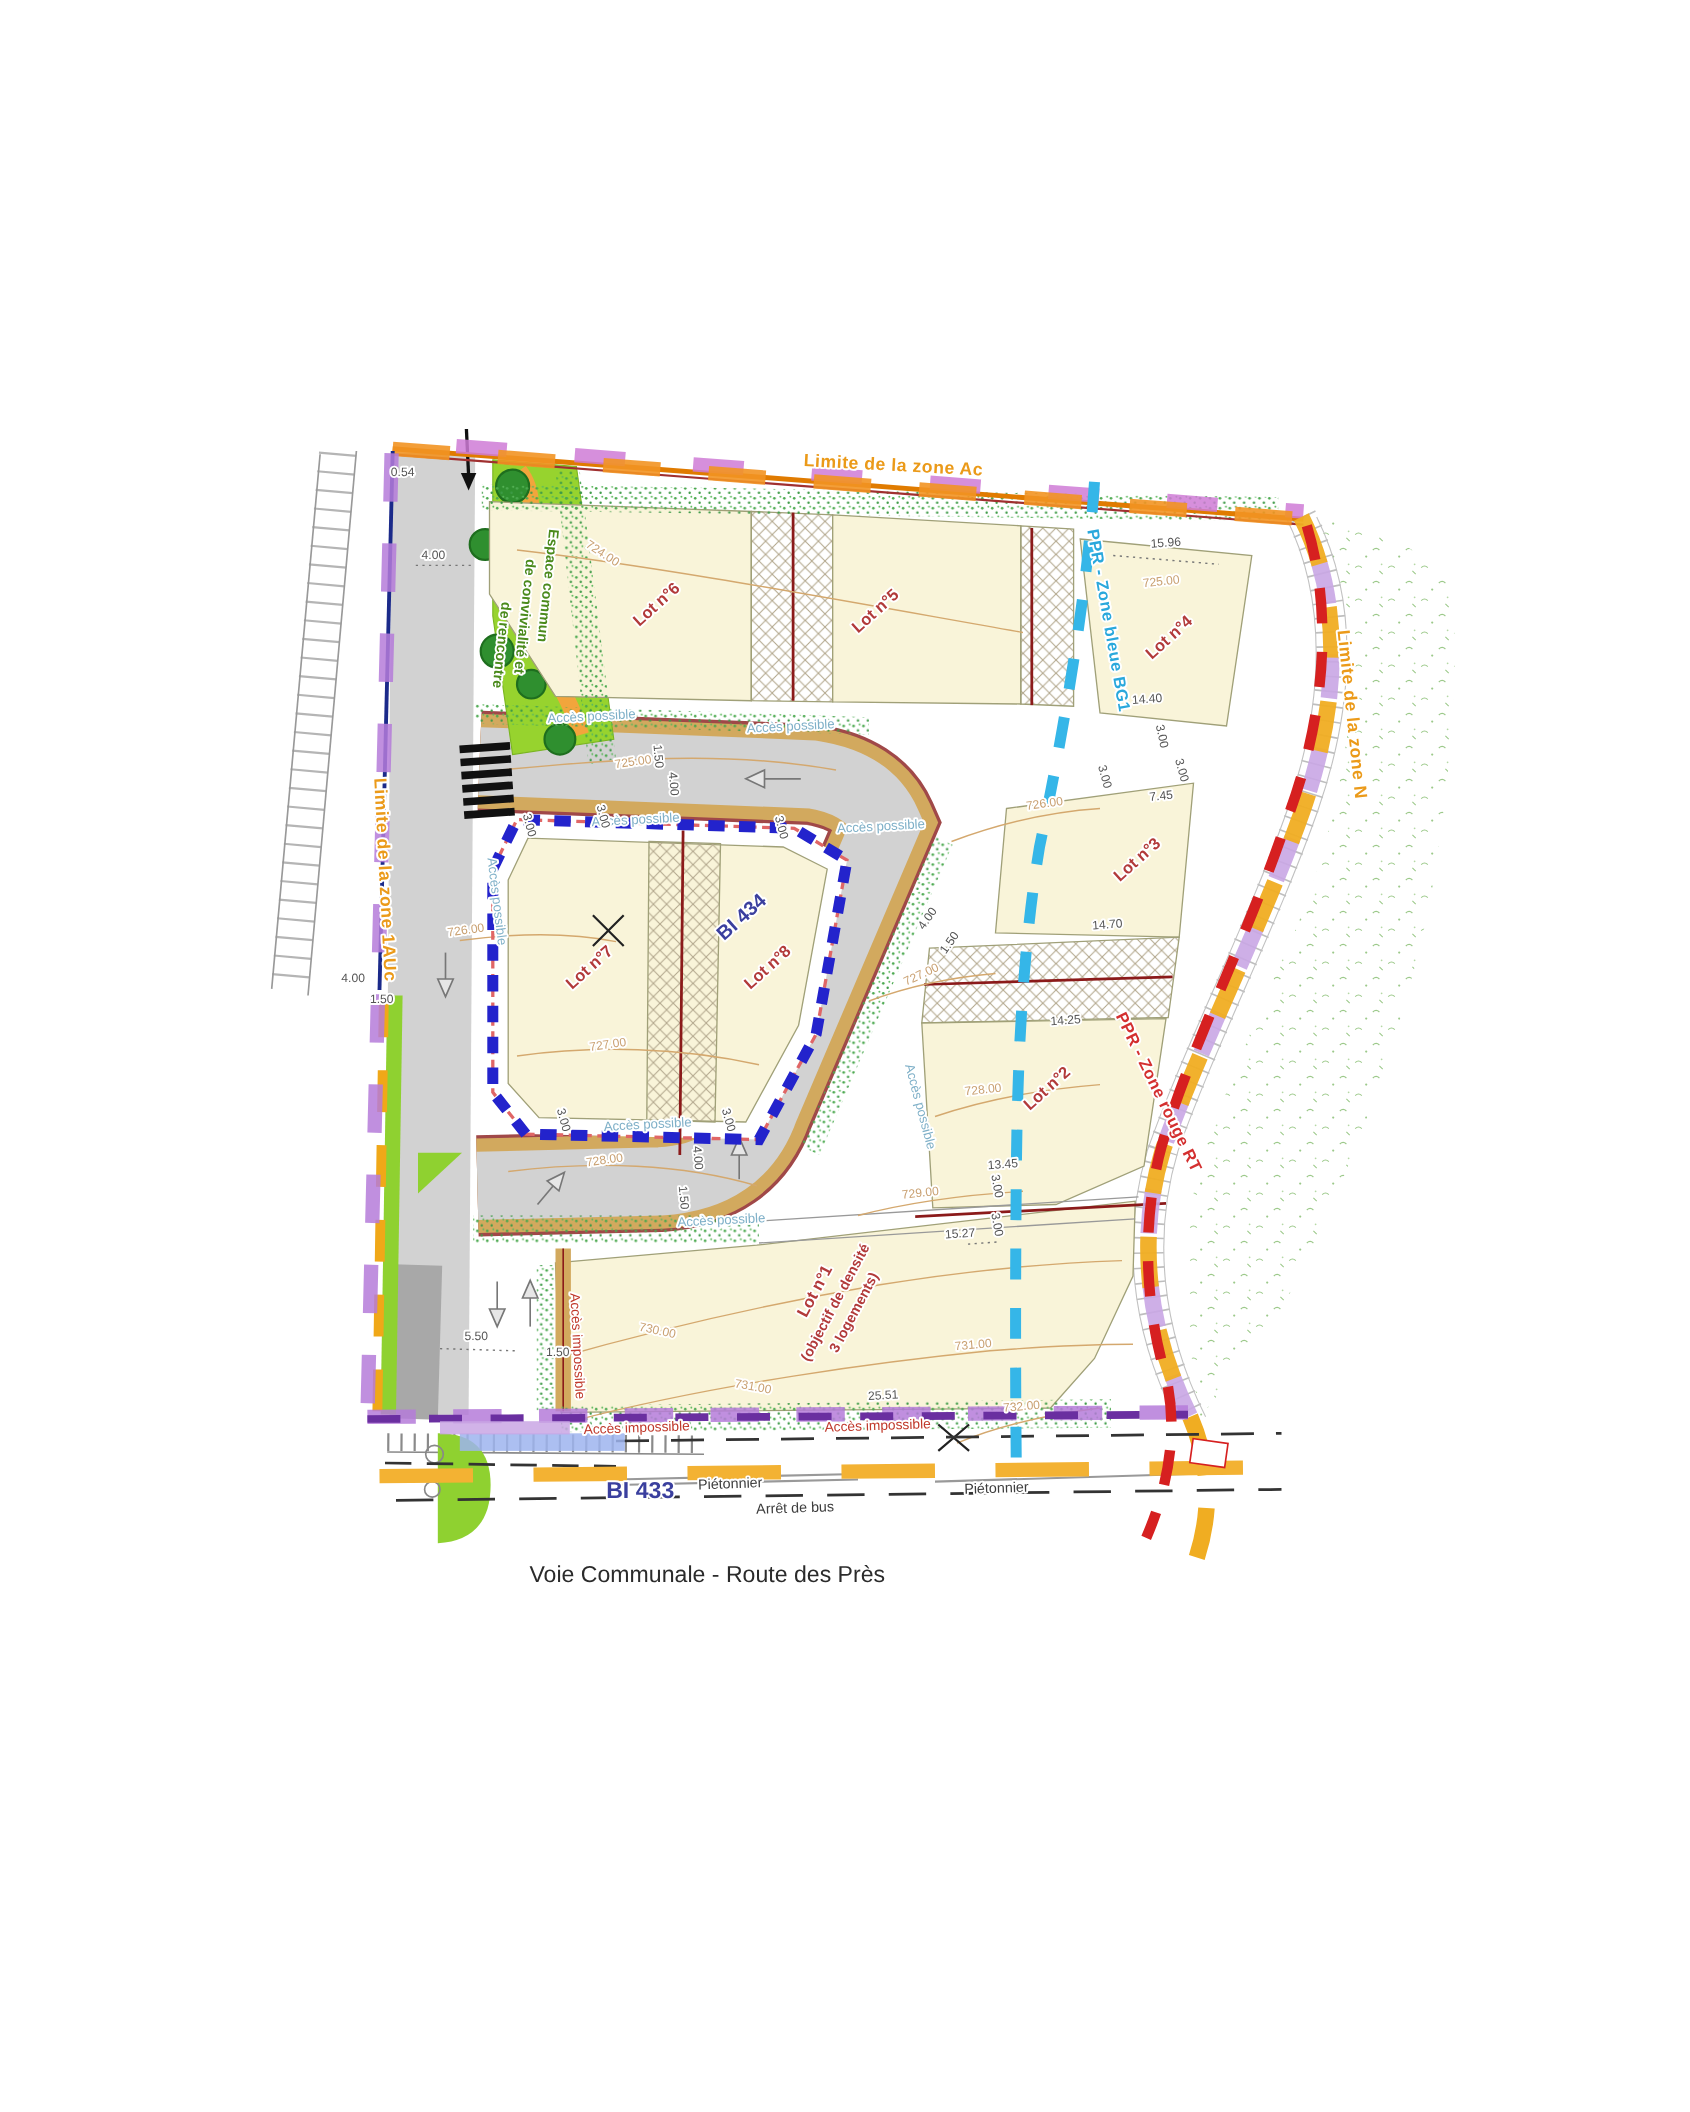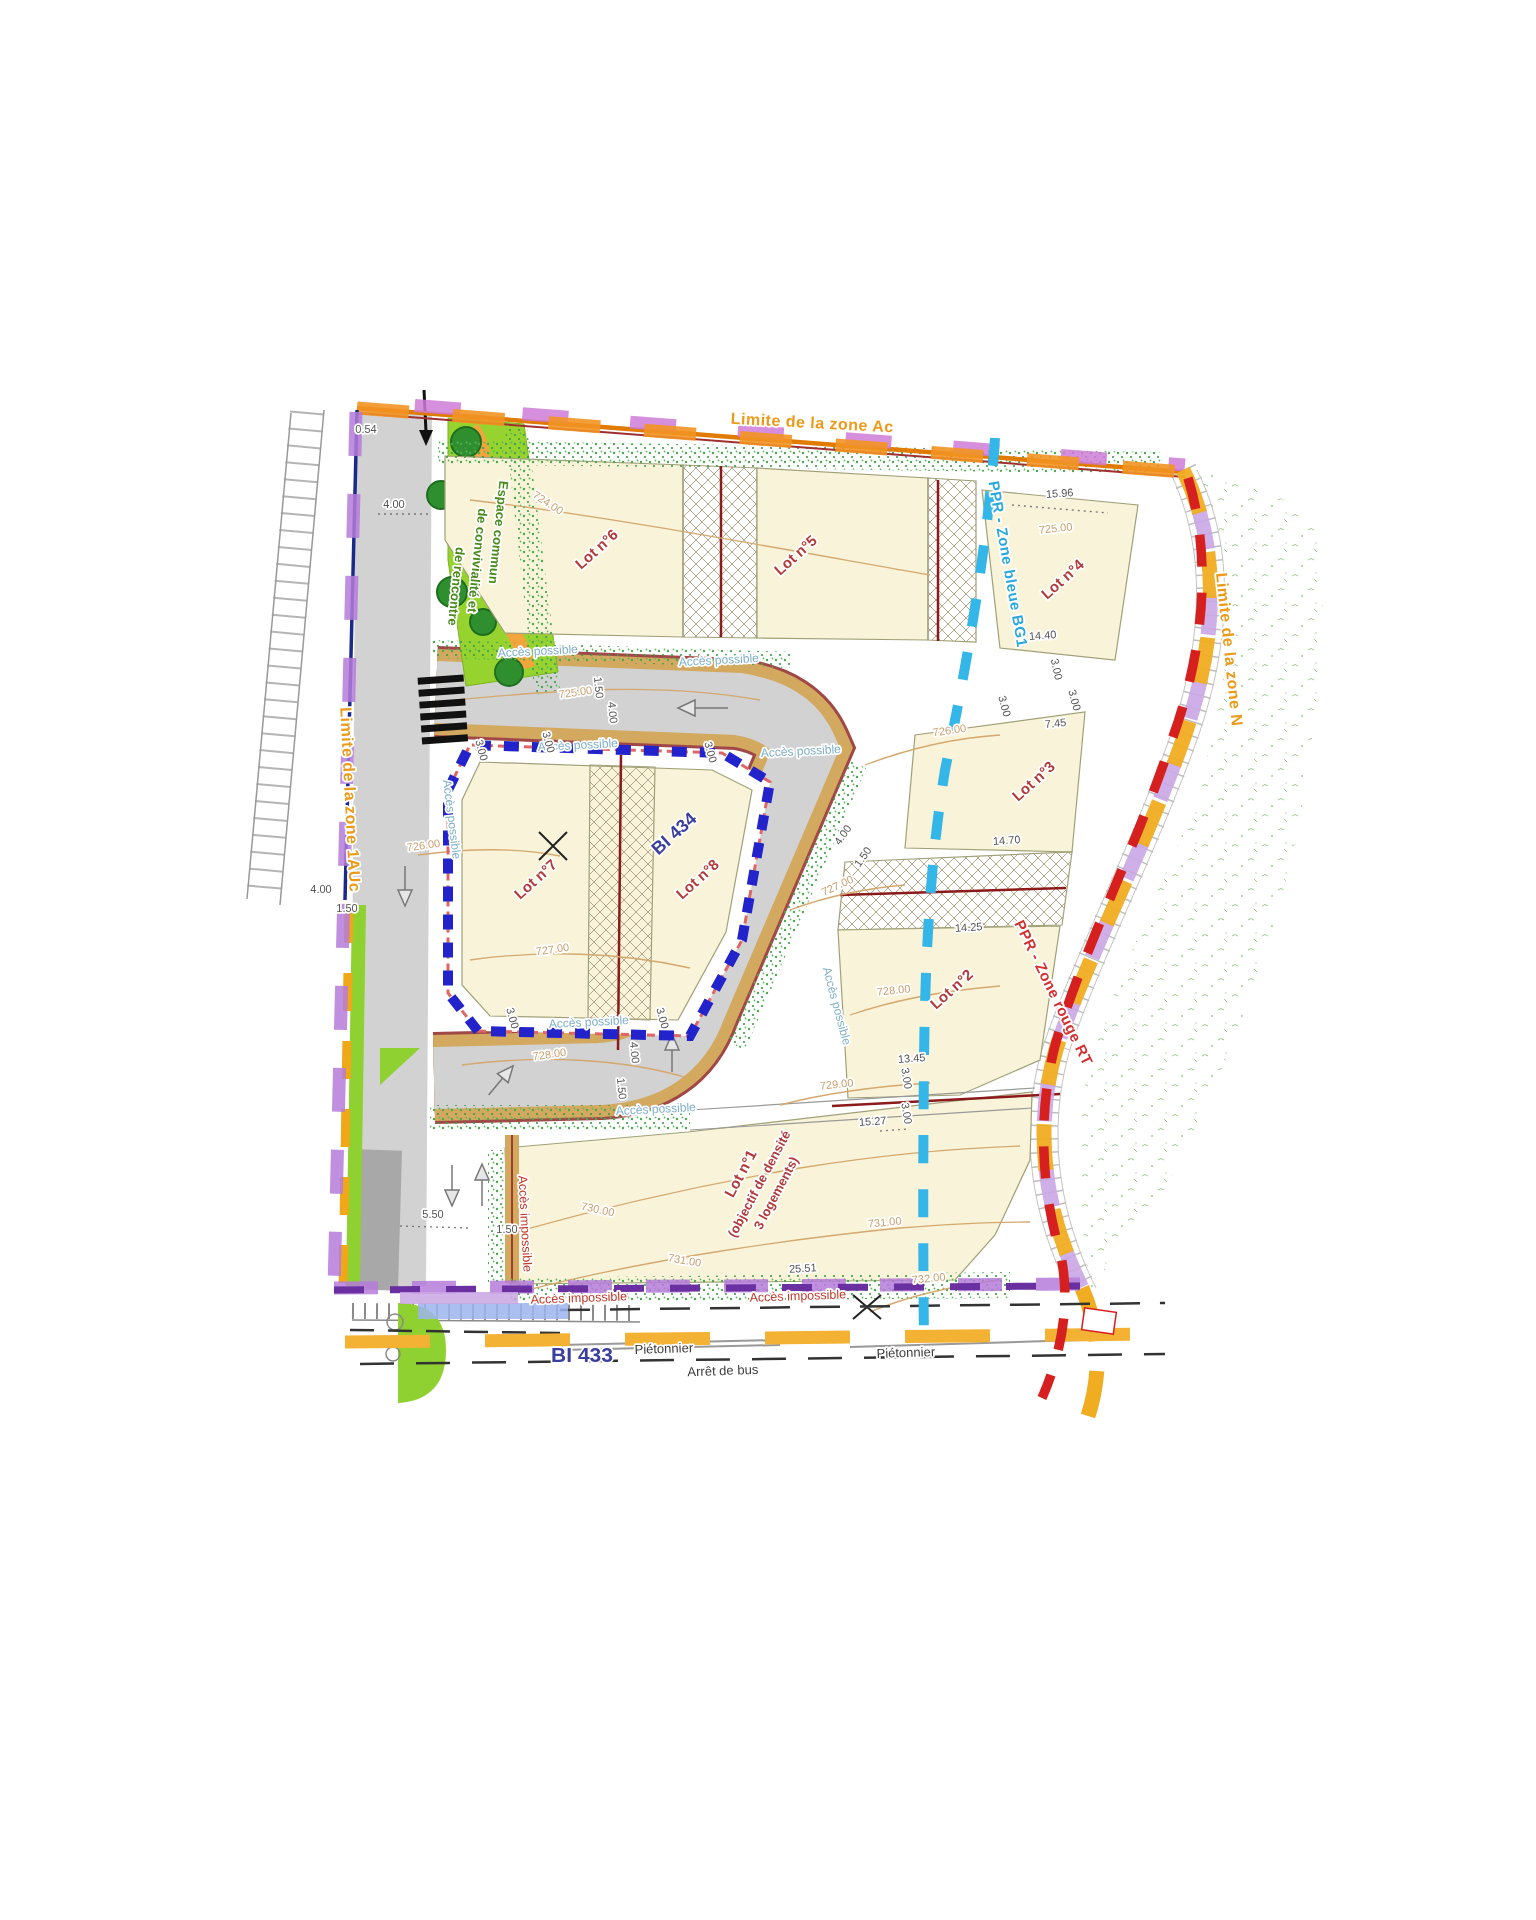--- a/index.html
+++ b/index.html
@@ -306,14 +306,15 @@
         <text x="550" y="1058" class="lbl lbl-ctr" font-size="11" fill="#c9a071" transform="rotate(-8 550 1058)">728.00</text>
         <text x="894" y="994" class="lbl lbl-ctr" font-size="11" fill="#c9a071" transform="rotate(-6 894 994)">728.00</text>
         <text x="837" y="1088" class="lbl lbl-ctr" font-size="11" fill="#c9a071" transform="rotate(-6 837 1088)">729.00</text>
         <text x="597" y="1213" class="lbl lbl-ctr" font-size="11" fill="#c9a071" transform="rotate(12 597 1213)">730.00</text>
         <text x="684" y="1264" class="lbl lbl-ctr" font-size="11" fill="#c9a071" transform="rotate(10 684 1264)">731.00</text>
         <text x="885" y="1226" class="lbl lbl-ctr" font-size="11" fill="#c9a071" transform="rotate(-5 885 1226)">731.00</text>
         <text x="929" y="1282" class="lbl lbl-ctr" font-size="11" fill="#c9a071" transform="rotate(-5 929 1282)">732.00</text>
       </g>
 </svg>
 
+<div class="caption">Voie Communale - Route des Près</div>
 
 </div>
 
 </body></html>

